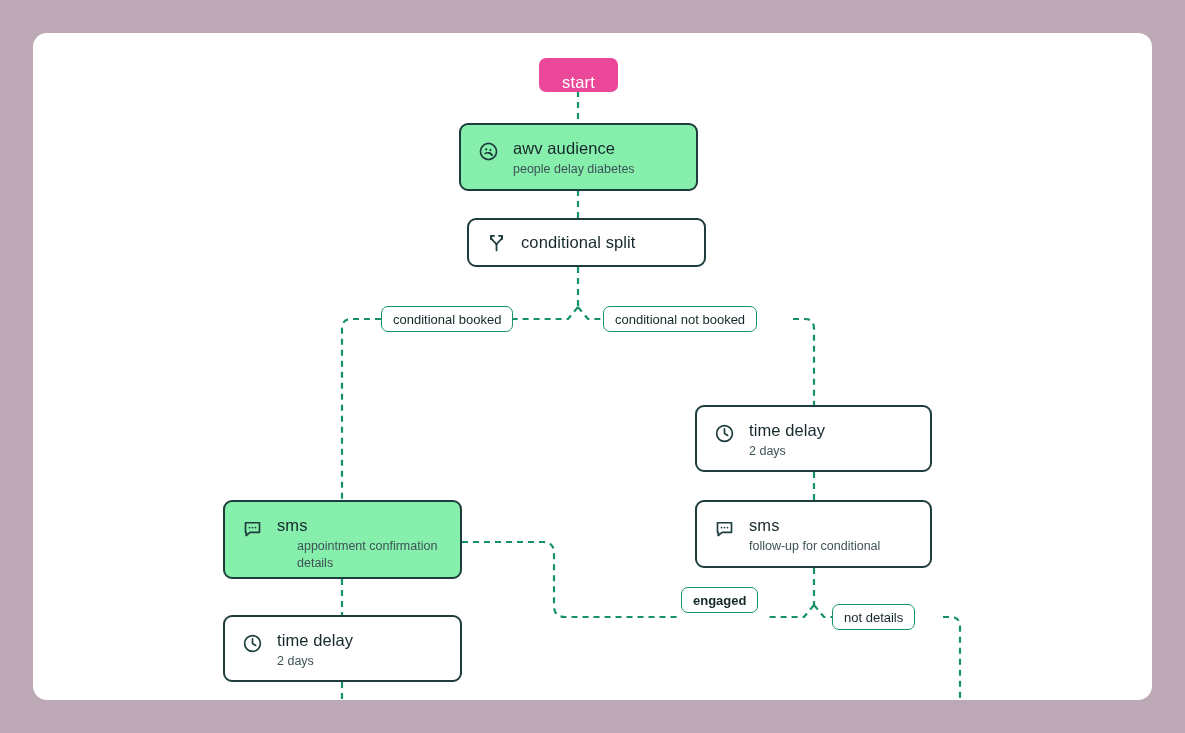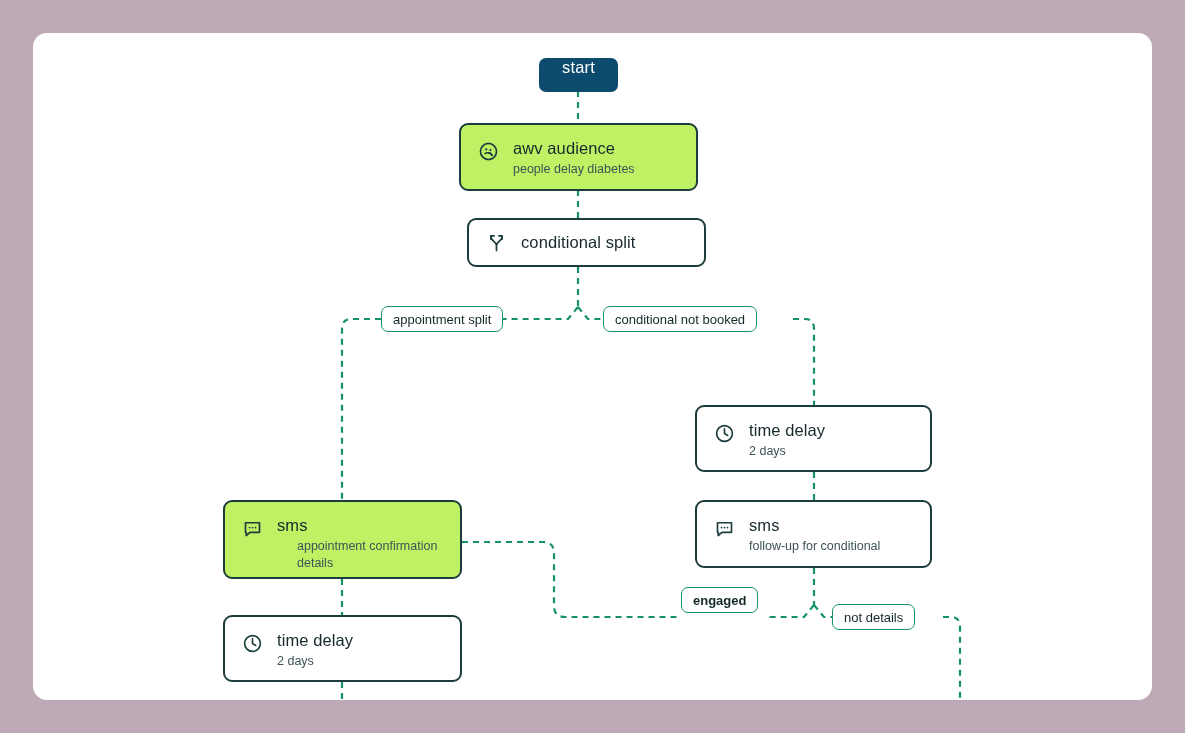--- a/index.html
+++ b/index.html
@@ -44,21 +44,21 @@
   
   .node {
     position: absolute;
     border: 2px solid #1d3c3c;
     border-radius: 9px;
     background: #ffffff;
     display: flex;
     align-items: flex-start;
     padding: 13px 16px;
   }
-  .node.selected { background: #bef264; }
+  .node.selected { background: #86efac; }
 
   .node-icon {
     width: 22px; height: 22px;
     flex: 0 0 22px;
     margin-right: 14px;
     margin-top: 2px;
     color: #1d3c3c;
     display: flex;
     align-items: center;
     justify-content: center;
@@ -77,24 +77,24 @@
     color: #3d5257;
     line-height: 17px;
     margin-top: 2px;
   }
   .node.single-line { align-items: center; }
   .node.single-line .node-icon { margin-top: 0; }
 
   
   .start-node {
     position: absolute;
-    background: #0c4a6e;
+    background: #ec4899;
     border-radius: 7px;
     display: flex;
-    align-items: flex-start;
+    align-items: flex-end;
     justify-content: center;
   }
   .start-label {
     color: #ffffff;
     font-size: 16.5px;
     letter-spacing: .2px;
   }
 
   
   .branch-pill {
@@ -188,21 +188,21 @@
           <path d="M14.8 4.4h3.4v3.4"></path>
           <path d="M9.2 4.4H5.8v3.4"></path>
         </svg>
       </span>
       <span class="node-text">
         <span class="node-title" style="display:block;">conditional split</span>
       </span>
     </div>
 
     <div class="branch-pill" style="left:348px; top:273px;">
-      <span class="branch-label">appointment split</span>
+      <span class="branch-label">conditional booked</span>
     </div>
 
     <div class="branch-pill" style="left:570px; top:273px;">
       <span class="branch-label">conditional not booked</span>
     </div>
 
     <div class="node" style="left:662px; top:372px; width:237px; height:67px;">
       <span class="node-icon">
         <svg width="21" height="21" viewBox="0 0 24 24" fill="none" stroke="currentColor" stroke-width="1.9" stroke-linecap="round" stroke-linejoin="round">
           <circle cx="12" cy="12" r="9"></circle>

